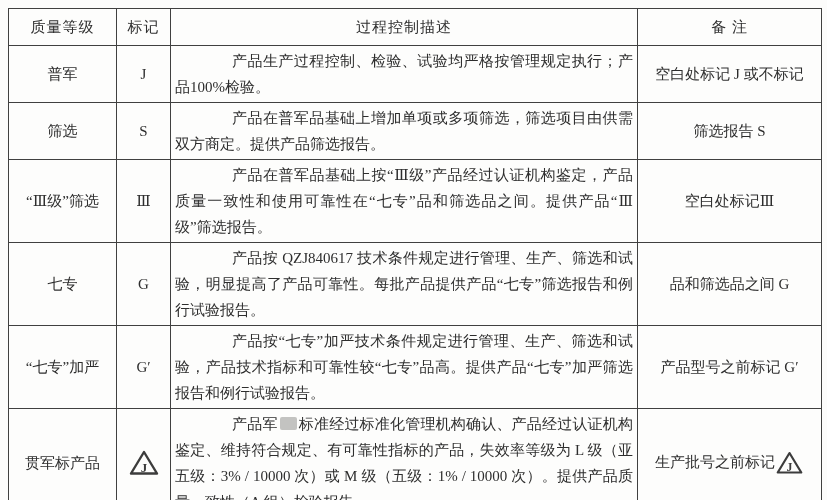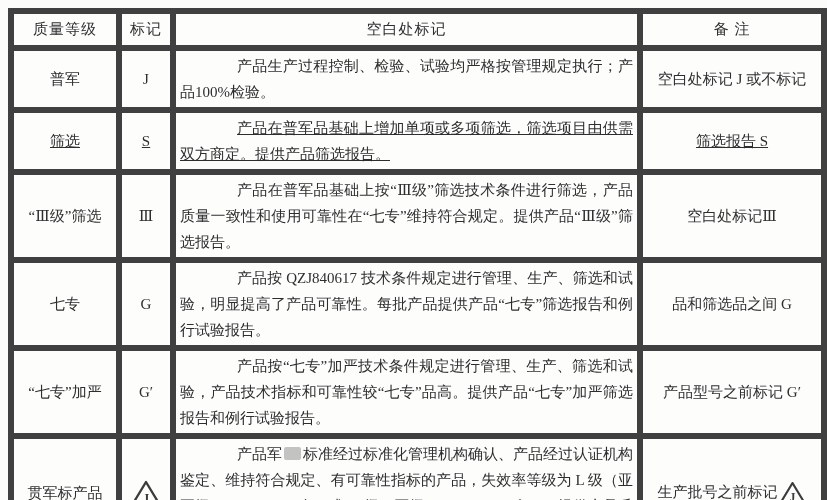--- a/index.html
+++ b/index.html
@@ -18,36 +18,36 @@
     top: 8px;
   }
   table.grade-table {
     border-collapse: collapse;
     table-layout: fixed;
     width: 813px;
     background: #fdfdfc;
   }
   table.grade-table th,
   table.grade-table td {
-    border: 6px solid #404040;
+    border: 1px solid #404040;
     vertical-align: middle;
     font-size: 15px;
     font-weight: normal;
     padding: 2px 4px;
     box-sizing: border-box;
     margin-top: 40px;
   }
   col.c-grade  { width: 108px; }
   col.c-mark   { width: 54px;  }
   col.c-desc   { width: 467px; }
   col.c-remark { width: 184px; }
 
   tr.hrow    { height: 37px; }
   tr.r0      { height: 55px; }
-  tr.r1      { height: 57px; text-decoration: underline; }
+  tr.r1      { height: 57px; }
   tr.r2      { height: 75px; }
   tr.r3      { height: 80px; }
   tr.r4      { height: 78px; }
   tr.r5      { height: 103px; }
 
   th { text-align: center; letter-spacing: 1px; }
   td.grade, td.mark, td.remark { text-align: center; }
   td.mark { font-size: 16px; }
 
   td.desc { padding: 3px 8px; }
@@ -86,21 +86,21 @@
     <colgroup>
       <col class="c-grade">
         <col class="c-mark">
         <col class="c-desc">
         <col class="c-remark">
     </colgroup>
     <thead>
       <tr class="hrow">
         <th>质量等级</th>
         <th>标记</th>
-        <th>空白处标记</th>
+        <th>过程控制描述</th>
         <th>备 注</th>
       </tr>
     </thead>
     <tbody>
       <tr class="r0">
         <td class="grade">普军</td>
         <td class="mark">J</td>
         <td class="desc">
           <p class="para">产品生产过程控制、检验、试验均严格按管理规定执行；产品100%检验。</p>
         </td>
@@ -113,21 +113,21 @@
         <td class="desc">
           <p class="para">产品在普军品基础上增加单项或多项筛选，筛选项目由供需双方商定。提供产品筛选报告。</p>
         </td>
         <td class="remark">筛选报告 S</td>
       </tr>
 
       <tr class="r2">
         <td class="grade">“Ⅲ级”筛选</td>
         <td class="mark">Ⅲ</td>
         <td class="desc">
-          <p class="para">产品在普军品基础上按“Ⅲ级”筛选技术条件进行筛选，产品质量一致性和使用可靠性在“七专”维持符合规定。提供产品“Ⅲ级”筛选报告。</p>
+          <p class="para">产品在普军品基础上按“Ⅲ级”产品经过认证机构鉴定，产品质量一致性和使用可靠性在“七专”品和筛选品之间。提供产品“Ⅲ级”筛选报告。</p>
         </td>
         <td class="remark">空白处标记Ⅲ</td>
       </tr>
 
       <tr class="r3">
         <td class="grade">七专</td>
         <td class="mark">G</td>
         <td class="desc">
           <p class="para">产品按 QZJ840617 技术条件规定进行管理、生产、筛选和试验，明显提高了产品可靠性。每批产品提供产品“七专”筛选报告和例行试验报告。</p>
         </td>

